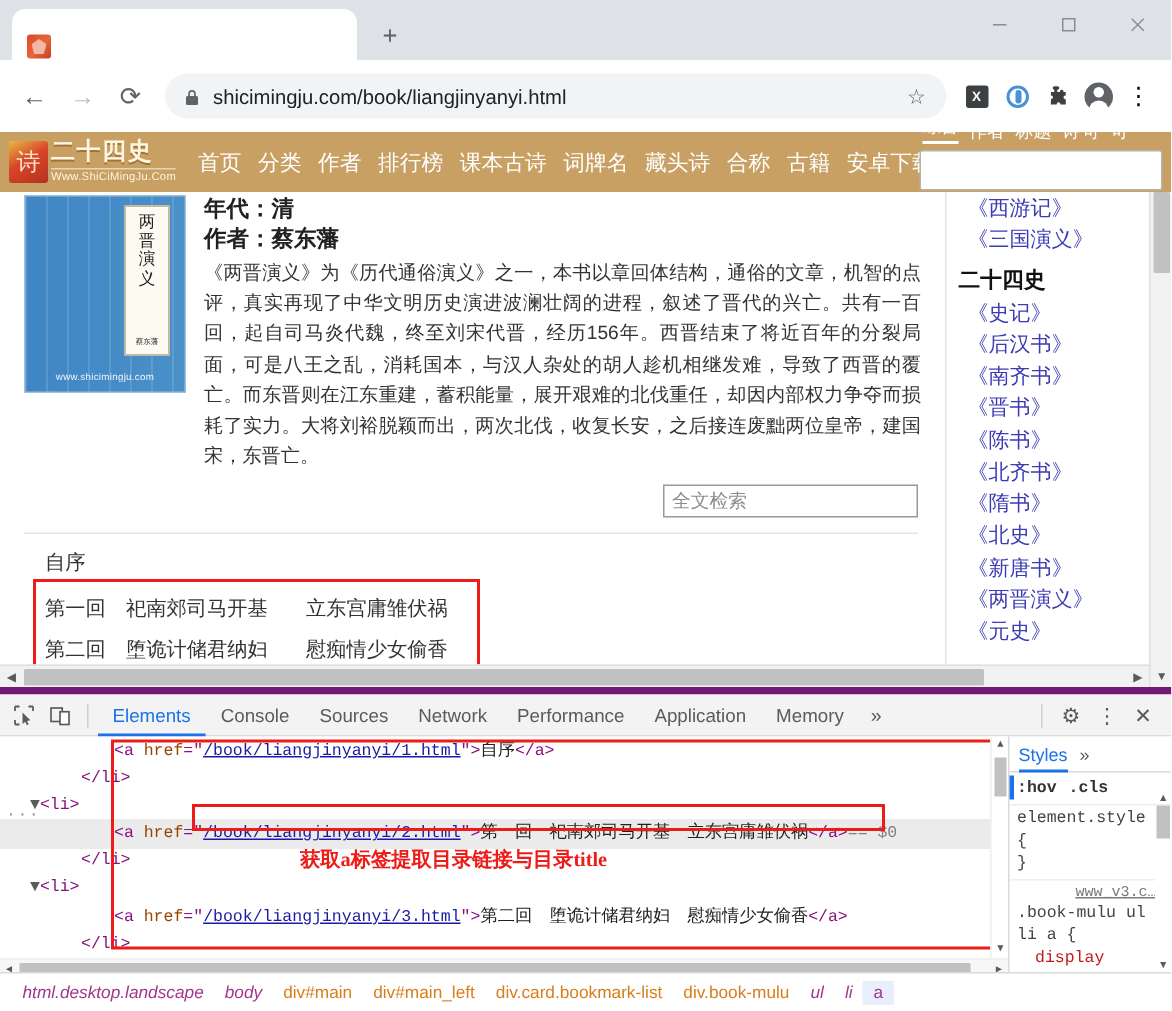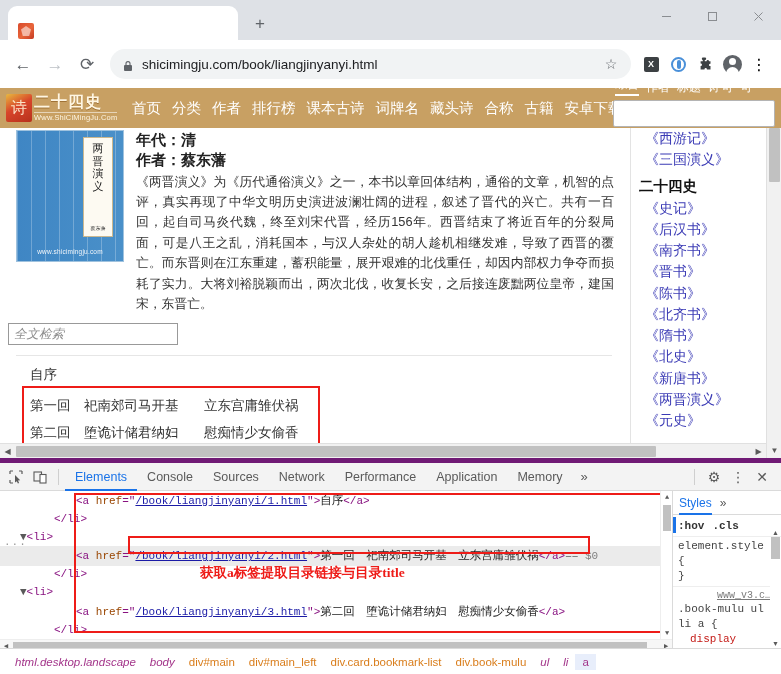--- a/index.html
+++ b/index.html
@@ -191,21 +191,21 @@
     background:#fdfaf2; border:1px solid #cbb88f;
     display:flex; flex-direction:column; align-items:center; padding-top:4px;
     font-size:11px; line-height:1.15; color:#1b1b1b;
   }
   .cover-strip .s-author { font-size:5px; margin-top:auto; margin-bottom:4px; color:#333; }
   .cover-url { position:absolute; left:0; right:0; bottom:6px; text-align:center; font-size:6.5px; color:#f2f6fa; letter-spacing:.2px;}
   .book-meta { flex:1 1 auto; min-width:0; padding-top:0px; }
   .meta-line { font-size:15px; color:#222; line-height:1.35; font-weight:600; white-space:nowrap;}
   .book-desc { font-size:12.8px; color:#333; line-height:1.6; margin-top:1px; text-align:justify; }
 
-  .fulltext-row { display:flex; padding: 8px 10px 0 0; font-style: italic; }
+  .fulltext-row { display:flex; justify-content:flex-end; padding: 8px 10px 0 0; }
   .fulltext-input {
     width:170px; height:22px; border:1px solid #999; background:#fff;
     font-size:12.5px; color:#8d8d8d; padding: 0 5px; line-height:20px;
   }
   .divider { margin: 10px 10px 0 8px; border-top:1px solid #e6e6e6; }
 
   .mulu { padding: 10px 10px 0 22px; position:relative; }
   .mulu-preface { font-size:13.5px; color:#333; margin-bottom:8px; }
   .mulu-box { position:relative; }
   .mulu-row { font-size:13.5px; color:#333; line-height:1.0; padding: 7px 0 7px 0; white-space:nowrap; }

